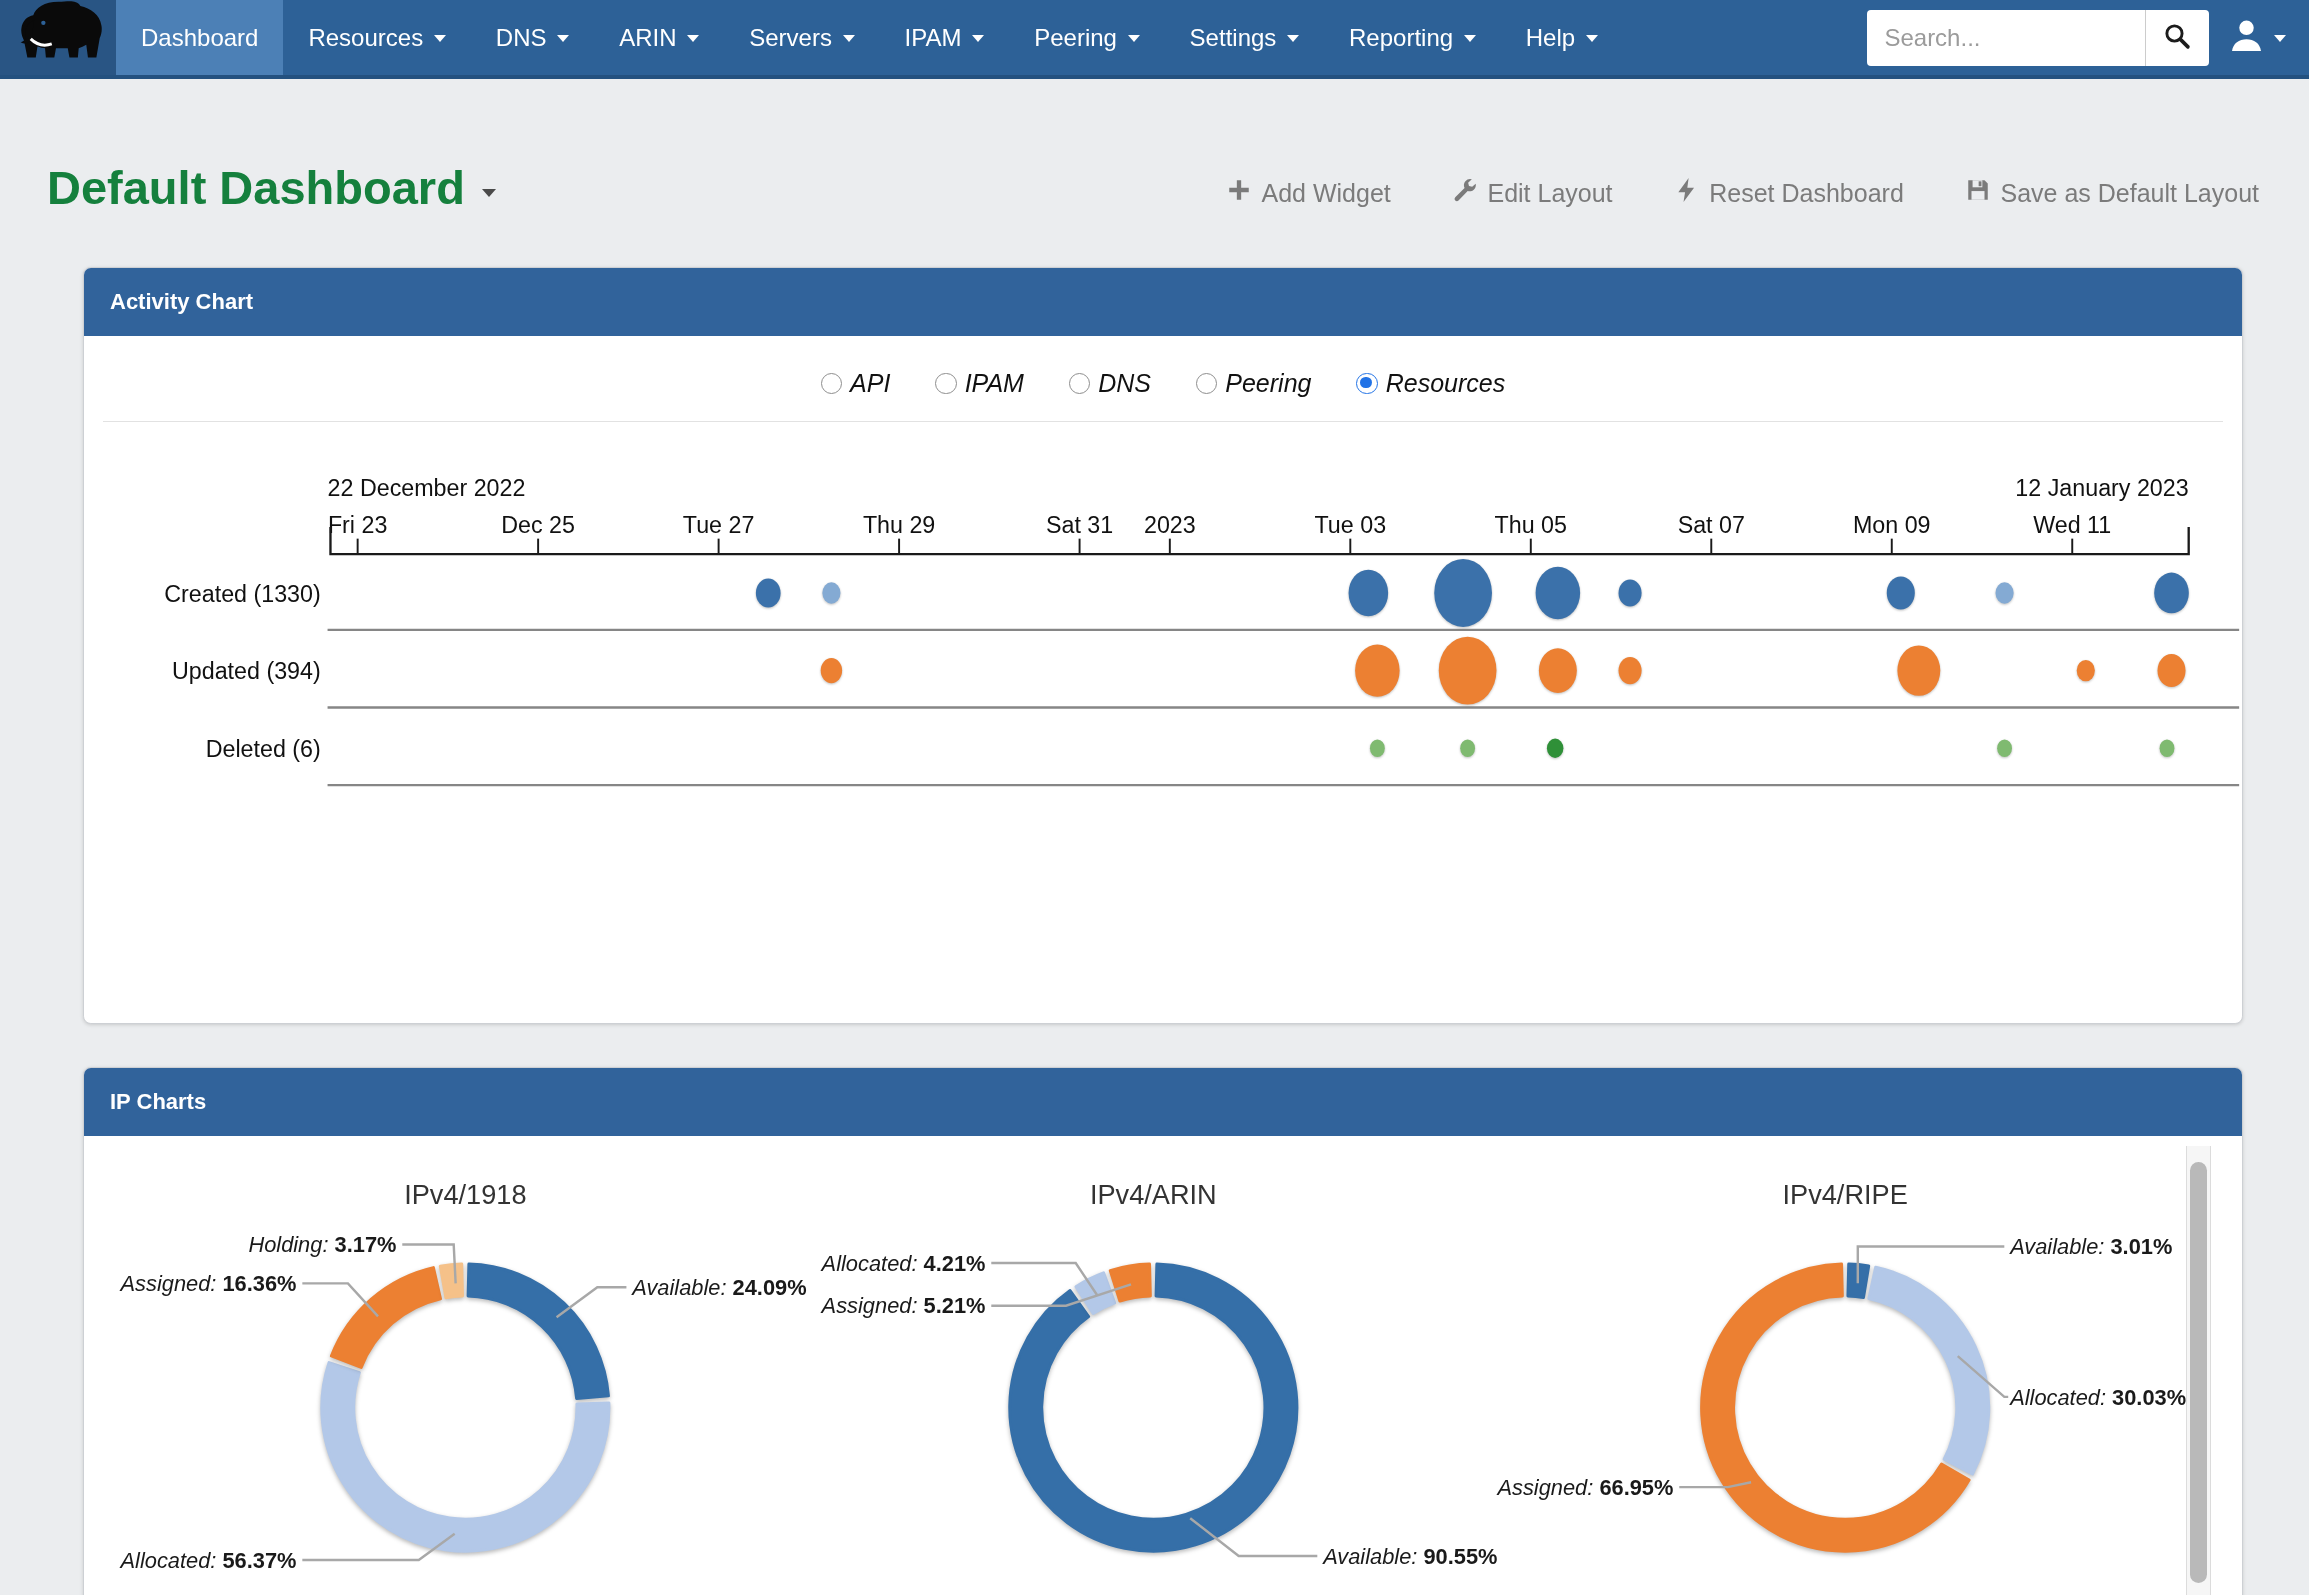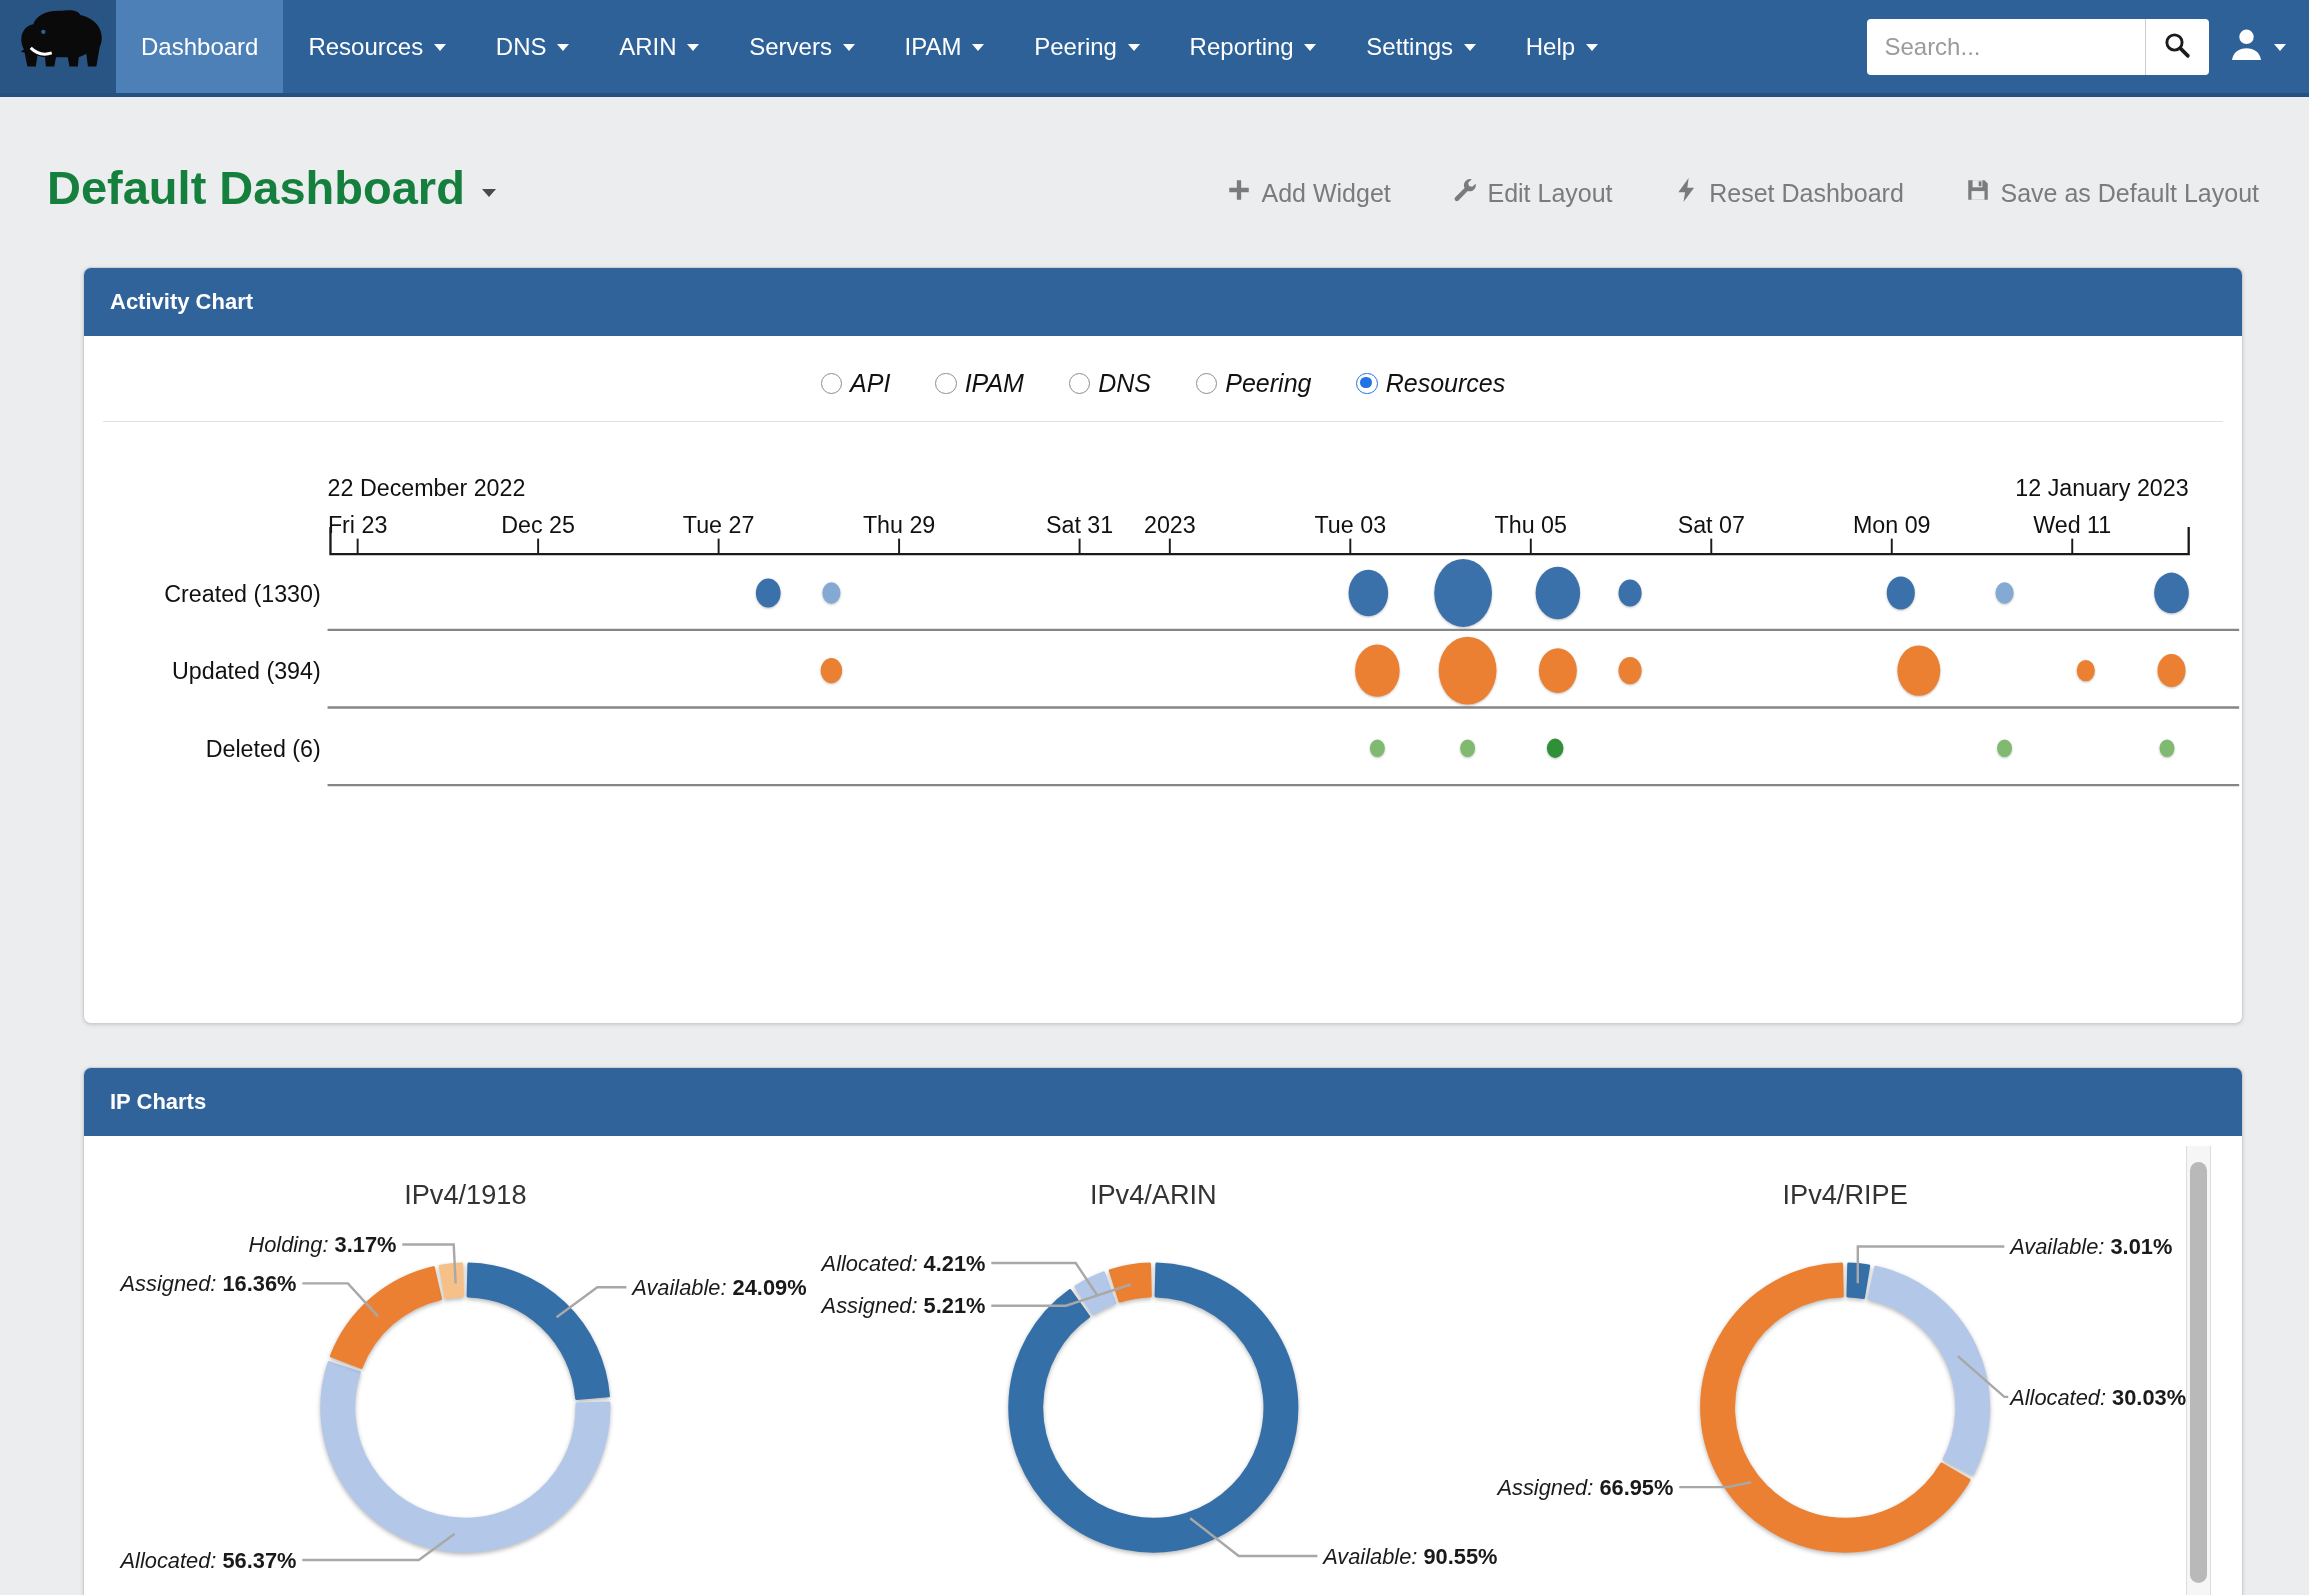--- a/index.html
+++ b/index.html
@@ -2,21 +2,21 @@
 <html><head>
 <meta charset="utf-8">
 <style>
   html,body{margin:0;padding:0;}
   body{
     width:2309px;height:1595px;position:relative;overflow:hidden;
     background:#ebedef;font-family:"Liberation Sans",sans-serif;
     -webkit-font-smoothing:antialiased;
   }
   
-  .navbar{position:absolute;left:0;top:0;width:2309px;height:97px;
+  .navbar{position:absolute;left:0;top:0;width:2309px;height:79px;
     background:#2d6197;border-bottom:4.9px solid #24517f;display:flex;align-items:stretch;box-sizing:border-box;}
   .logo-box{width:116px;display:flex;align-items:center;justify-content:center;background:#295584;}
   .nav-menu{display:flex;list-style:none;margin:0;padding:0;}
   .nav-item{display:flex;align-items:center;gap:10.7px;padding:0 25px;color:#fff;font-size:24px;cursor:pointer;white-space:nowrap;}
   .nav-item.active{background:#4c80b6;}
   .caret-down{width:0;height:0;border-left:6.8px solid transparent;border-right:6.8px solid transparent;border-top:7.8px solid currentColor;display:inline-block;margin-top:2.9px;}
   .search-wrap{margin-left:auto;display:flex;align-items:center;}
   .search-input{width:243px;height:56px;border:none;border-radius:3.9px 0 0 3.9px;padding:0 17.5px;font-size:24px;color:#333;outline:none;font-family:inherit;}
   .search-input::placeholder{color:#9b9b9b;}
   .search-btn{width:64px;height:56px;background:#fff;border:none;border-left:1px solid #ccc;border-radius:0 3.9px 3.9px 0;display:flex;align-items:center;justify-content:center;cursor:pointer;}
@@ -84,25 +84,25 @@
       </li>
       <li class="nav-item">
         <span>IPAM</span>
         <span class="caret-down" style="color: rgb(255, 255, 255);"></span>
       </li>
       <li class="nav-item">
         <span>Peering</span>
         <span class="caret-down" style="color: rgb(255, 255, 255);"></span>
       </li>
       <li class="nav-item">
+        <span>Settings</span>
+        <span class="caret-down" style="color: rgb(255, 255, 255);"></span>
+      </li>
+      <li class="nav-item">
         <span>Reporting</span>
-        <span class="caret-down" style="color: rgb(255, 255, 255);"></span>
-      </li>
-      <li class="nav-item">
-        <span>Settings</span>
         <span class="caret-down" style="color: rgb(255, 255, 255);"></span>
       </li>
       <li class="nav-item">
         <span>Help</span>
         <span class="caret-down" style="color: rgb(255, 255, 255);"></span>
       </li>
     </ul>
   <div class="search-wrap">
     <input class="search-input" type="text" placeholder="Search..." style="">
     <button class="search-btn">

